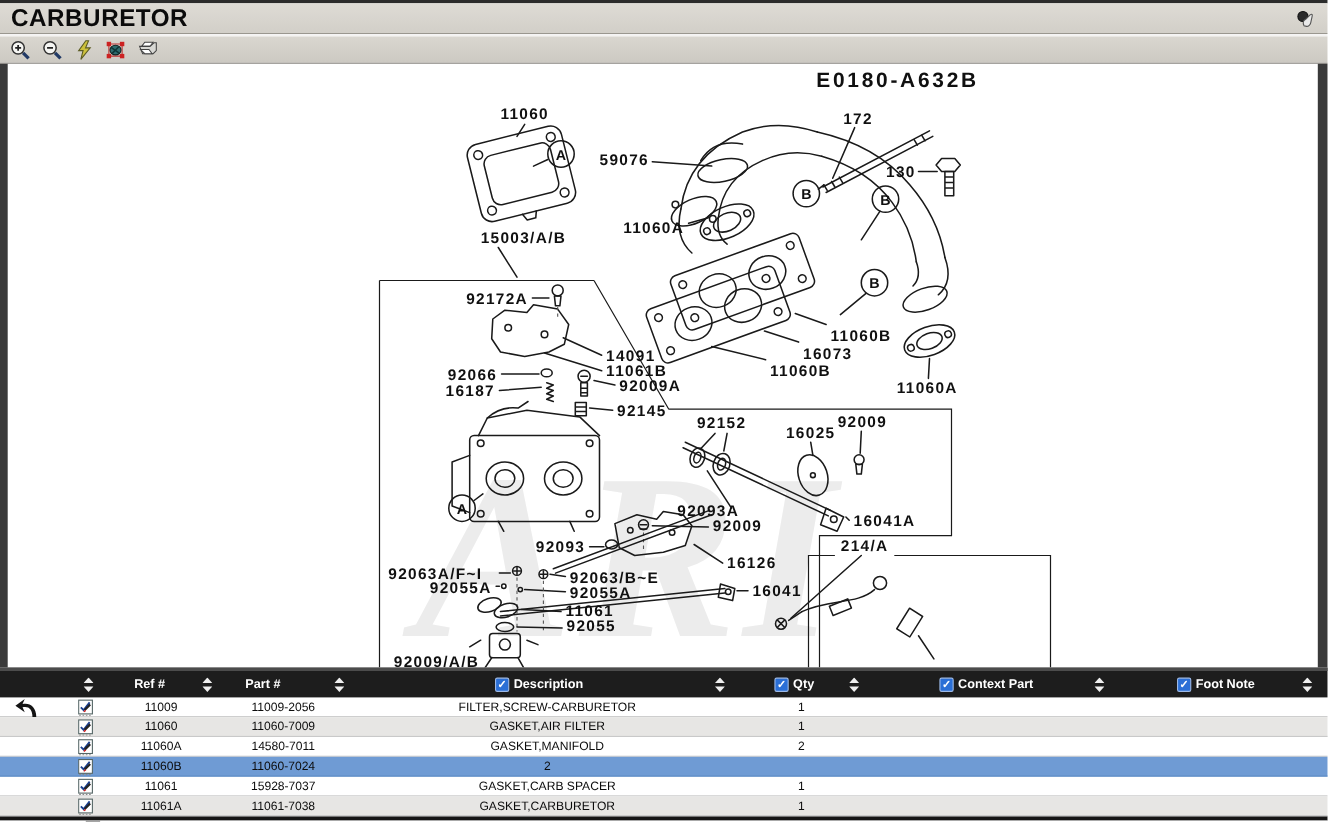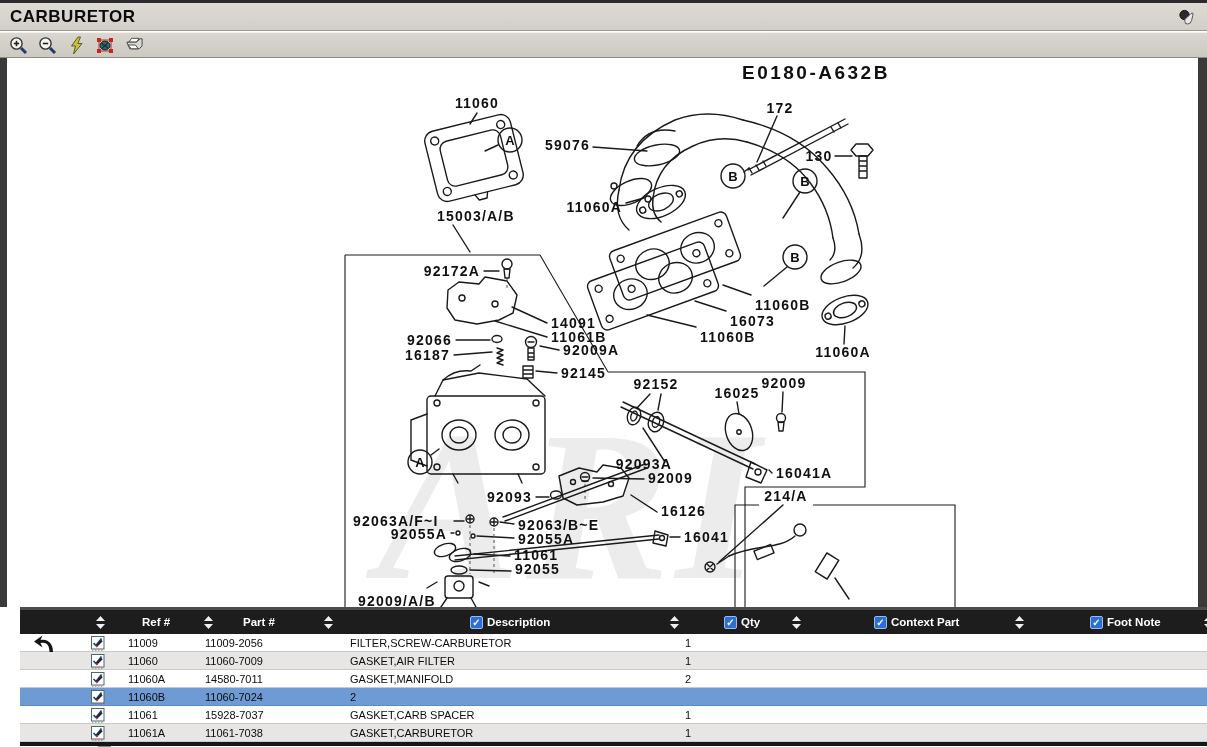--- a/index.html
+++ b/index.html
@@ -5,21 +5,21 @@
   * { margin:0; padding:0; box-sizing:border-box; }
   html,body { width:1207px; height:747px; overflow:hidden; background:#fff;
     font-family:"Liberation Sans", sans-serif; }
   .app { position:relative; width:1207px; height:747px; background:#fff; }
 
   
   .topline { position:absolute; left:0; top:0; width:1207px; height:3px; background:#2b2b2b; }
   .titlebar { position:absolute; left:0; top:3px; width:1207px; height:28px;
     background:linear-gradient(#dedbd5,#d2cfc8); border-bottom:1px solid #9a978f;
     display:flex; align-items:center; padding:0 10px; }
-  .titlebar .title { font-size:17px; font-weight:bold; color:#0b0b0b; letter-spacing:.5px; }
+  .titlebar .title { font-size:22px; font-weight:bold; color:#0b0b0b; letter-spacing:.5px; }
   .titlebar .spacer { flex:1; }
 
   
   .toolbar { position:absolute; left:0; top:32px; width:1207px; height:26px;
     background:linear-gradient(#dad7d0,#ccc9c2); border-top:1px solid #f2f1ee;
     border-bottom:1px solid #8f8c85; display:flex; align-items:center; gap:9px; padding:0 8px; }
   .tbtn { width:20px; height:20px; display:flex; align-items:center; justify-content:center; cursor:pointer; }
 
   
   .dwrap { position:absolute; left:0; top:58px; width:1207px; height:549px; background:#3a3a3a; }
@@ -29,33 +29,33 @@
   svg .dash { fill:none; stroke:#555; stroke-width:1; stroke-dasharray:3,3; }
   svg text.lbl { font-family:"Liberation Sans",sans-serif; font-size:14px; font-weight:bold;
     fill:#101010; letter-spacing:1.2px; cursor:pointer; }
   svg text.code { font-family:"Liberation Sans",sans-serif; font-size:19px; font-weight:bold;
     fill:#101010; letter-spacing:2.5px; }
   svg text.mk { font-family:"Liberation Sans",sans-serif; font-size:13px; font-weight:bold; fill:#101010; }
   svg text.wm { font-family:"Liberation Serif",serif; font-size:215px; font-weight:bold; font-style:italic;
     fill:#ececec; letter-spacing:6px; }
 
   
-  .table { position:absolute; left:0; top:607px; width:1207px; height:100px; background:#fff;padding-left:20px; }
+  .table { position:absolute; left:0; top:607px; width:1207px; height:100px; background:#fff; }
   .thead { position:relative; width:1207px; height:27px; background:#1d1d1d; border-top:3px solid #4c4c4c; }
   .thead .hitem { position:absolute; top:0; height:24px; display:flex; align-items:center; gap:4px;
     color:#fff; font-size:11.5px; font-weight:bold; }
   .cbx { width:13px; height:13px; background:#2b6fd6; border:1px solid #9db9e6; border-radius:2px;
     color:#fff; font-size:10px; line-height:11px; text-align:center; cursor:pointer; }
   .sortb { cursor:pointer; display:flex; align-items:center; }
   .trow { position:relative; width:1207px; height:18px; display:grid;
     grid-template-columns:48px 60px 77px 145px 335px 127px 218px 197px;
     align-items:center; font-size:11px; color:#0c0c0c; border-bottom:1px solid #c9c9c9; cursor:pointer; }
   .trow.alt { background:#e7e6e4; }
   .trow.sel { background:#6f9bd4; border-bottom:1px solid #5e8bc4; }
-  .tc { white-space:nowrap; overflow:hidden; }
+  .tc { text-align:center; white-space:nowrap; overflow:hidden; }
   .icel { display:flex; justify-content:center; }
   .botbar { width:1207px; height:4px; background:#161616; }
   .partialrow { width:1207px; height:2px; background:#fff; position:relative; }
   .partialrow .sliver { position:absolute; left:78px; top:0; width:13px; height:2px; background:#888; }
 </style>
 </head>
 <body>
 
 <div class="app">
 

